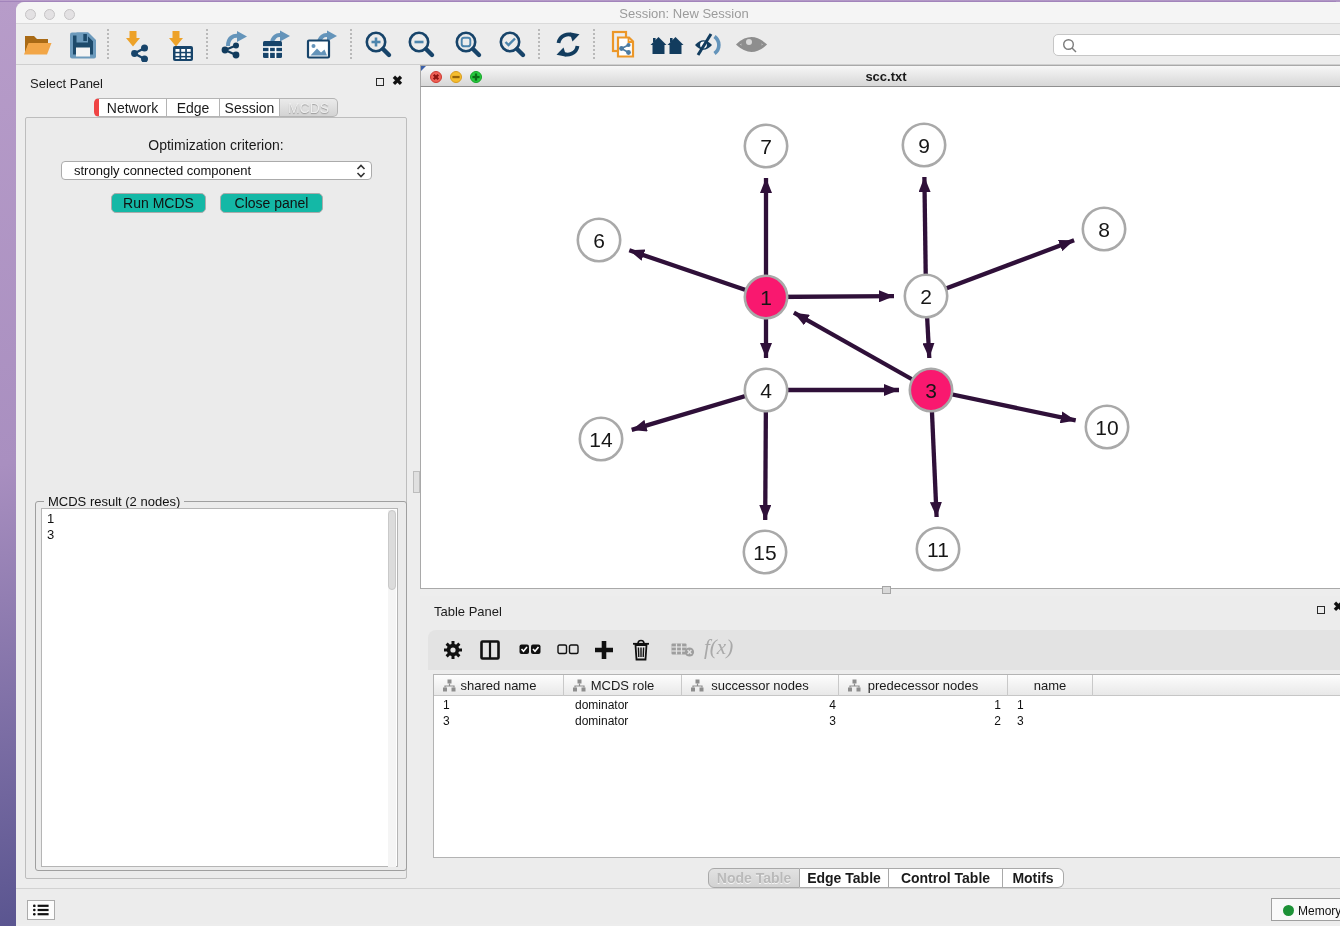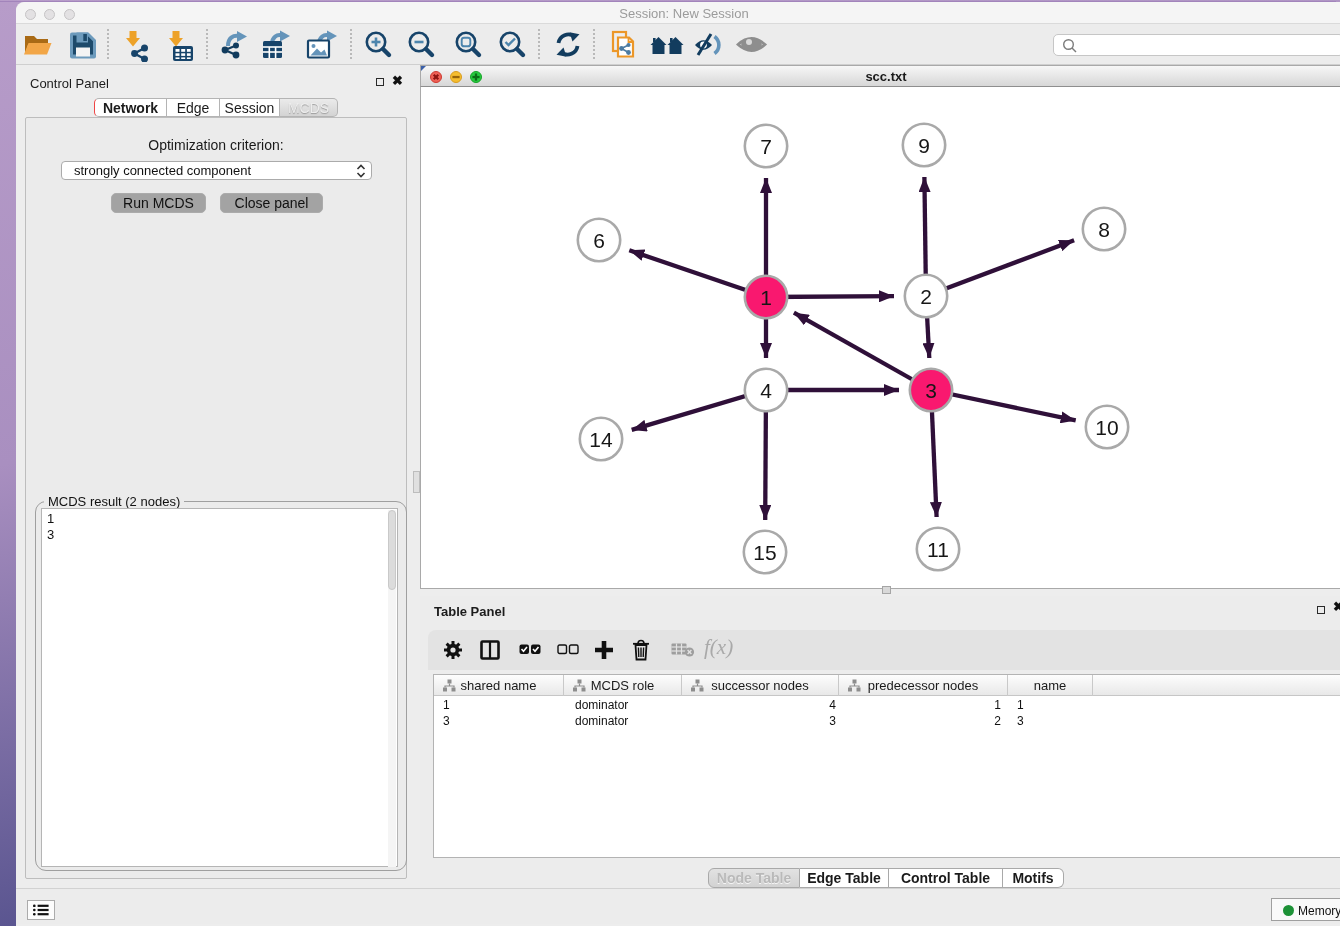--- a/index.html
+++ b/index.html
@@ -17,26 +17,26 @@
   .ticon { position:absolute; top:6px; }
   #searchbox { position:absolute; left:1037px; top:10px; width:291px; height:22px; background:#fff; border:1px solid #c6c6c6; border-radius:5px; }
   
   #cpanel { position:absolute; left:0; top:63px; width:404px; height:825px; background:#ededed; }
   #cphead { position:absolute; left:14px; top:11px; font-size:13px; color:#1c1c1c; }
   .floatbtn { position:absolute; width:8px; height:8px; border:1.3px solid #2a2a2a; }
   .closex { position:absolute; font-size:13px; color:#111; font-weight:bold; }
   #tabpanel { position:absolute; left:9px; top:52px; width:382px; height:762px; background:#ebebeb; border:1px solid #bdbdbd; border-radius:2px; }
   .tabs { position:absolute; display:flex; }
   .tab { height:19px; font-size:14px; color:#1c1c1c; text-align:center; line-height:19px; background:#fff; border:1px solid #b4b4b4; border-left:none; }
-  .tab.first { border-left:1px solid #ef4444; border-radius:5px 0 0 5px;font-weight:bold; }
+  .tab.first { border-left:5px solid #ef4444; border-radius:5px 0 0 5px; }
   .tab.sel { background:linear-gradient(#ebebeb,#d3d3d3); color:#ededed; text-shadow:0 1px 1px #9a9a9a; border-radius:0 5px 5px 0; }
   #optlabel { position:absolute; left:0; top:19px; width:100%; text-align:center; font-size:14px; color:#1a1a1a; }
   #dropdown { position:absolute; left:35px; top:43px; width:311px; height:19px; background:#fff; border:1px solid #ababab; border-radius:4px; font-size:13px; color:#111; line-height:17px; padding-left:12px; }
-  .btn { position:absolute; top:75px; height:20px; background:#a3a3a3; border:1px solid #ababab; border-radius:5px; font-size:14px; color:#111; text-align:center; line-height:18px; }
-  #mcdsbox { position:absolute; left:9px; top:383px; width:372px; height:370px; border:1px solid #9f9f9f; border-radius:11px; }
+  .btn { position:absolute; top:75px; height:20px; background:#14b8a6; border:1px solid #ababab; border-radius:5px; font-size:14px; color:#111; text-align:center; line-height:18px; }
+  #mcdsbox { position:absolute; left:9px; top:383px; width:372px; height:370px; border:1px solid #9f9f9f; border-radius:3px; }
   #mcdslabel { position:absolute; left:8px; top:-8px; background:#ebebeb; padding:0 4px; font-size:13px; color:#111; }
   #mcdstext { position:absolute; left:5px; top:6px; width:357px; height:359px; background:#fff; border:1px solid #b5b5b5; font-size:13px; color:#111; padding:2px 0 0 5px; line-height:16px; }
   #mcdsscroll { position:absolute; right:1px; top:1px; width:8px; height:357px; background:#f5f5f5; }
   #mcdsthumb { position:absolute; right:0; top:0; width:8px; height:80px; background:#dcdcdc; border:1px solid #c9c9c9; border-radius:4px; }
   
   #netwin { position:absolute; left:404px; top:63px; width:932px; height:528px; }
   #nettitle { position:absolute; left:0; top:0; width:100%; height:22px; background:linear-gradient(#f7f7f7,#d7d7d7); border:1px solid #a9a9a9; border-bottom:1px solid #8e8e8e; font-size:13px; font-weight:bold; color:#1a1a1a; text-align:center; line-height:21px; }
   .light { position:absolute; top:5px; width:12px; height:12px; border-radius:50%; }
   #netbody { position:absolute; left:0; top:22px; width:932px; height:502px; background:#fff; border:1px solid #a9a9a9; border-top:none; }
   
@@ -208,21 +208,21 @@
       <circle cx="13" cy="12" r="3" fill="#d9d9d9"></circle>
     </svg>
     <div id="searchbox">
       <svg width="16" height="16" style="position:absolute;left:8px;top:3px" viewBox="0 0 16 16">
         <circle cx="6.5" cy="6.5" r="4.8" fill="none" stroke="#7b7b7b" stroke-width="1.4"></circle>
         <line x1="10" y1="10" x2="14" y2="14" stroke="#7b7b7b" stroke-width="1.4"></line>
       </svg>
     </div>
   </div>
   <div id="cpanel">
-    <div id="cphead">Control Panel</div>
+    <div id="cphead">Select Panel</div>
     <div class="floatbtn" style="left:360px; top:13px"></div>
     <div class="closex" style="left:376px; top:8px">✖</div>
     <div class="tabs" style="left:78px; top:33px">
       <div class="tab first" style="width:73px">Network</div>
       <div class="tab" style="width:53px">Edge</div>
       <div class="tab" style="width:60px">Session</div>
       <div class="tab sel" style="width:58px">MCDS</div>
     </div>
     <div id="tabpanel">
       <div id="optlabel">Optimization criterion:</div>
@@ -304,21 +304,21 @@
           <text x="686" y="347.5">10</text>
           <text x="517" y="469.5">11</text>
           <text x="180" y="359.5">14</text>
           <text x="344" y="472.5">15</text>
         </g>
       </svg>
       <div style="position:absolute; left:461px; top:499px; width:9px; height:8px; background:#d8d8d8; border:1px solid #a5a5a5;"></div>
     </div>
   </div>
   <div id="tpanel">
-    <div style="position:absolute; left:14px; top:8px; font-size:13px; color:#1c1c1c;font-weight:bold;">Table Panel</div>
+    <div style="position:absolute; left:14px; top:8px; font-size:13px; color:#1c1c1c;">Table Panel</div>
     <div class="floatbtn" style="left:897px; top:10px"></div>
     <div class="closex" style="left:913px; top:3px">✖</div>
     <div id="tptoolbar">
       <svg style="position:absolute;left:15px;top:10px" width="20" height="20" viewBox="0 0 20 20">
         <g stroke="#111" stroke-width="3">
             <line x1="10" y1="1" x2="10" y2="19"></line>
             <line x1="1" y1="10" x2="19" y2="10"></line>
             <line x1="3.6" y1="3.6" x2="16.4" y2="16.4"></line>
             <line x1="16.4" y1="3.6" x2="3.6" y2="16.4"></line>
           </g>

